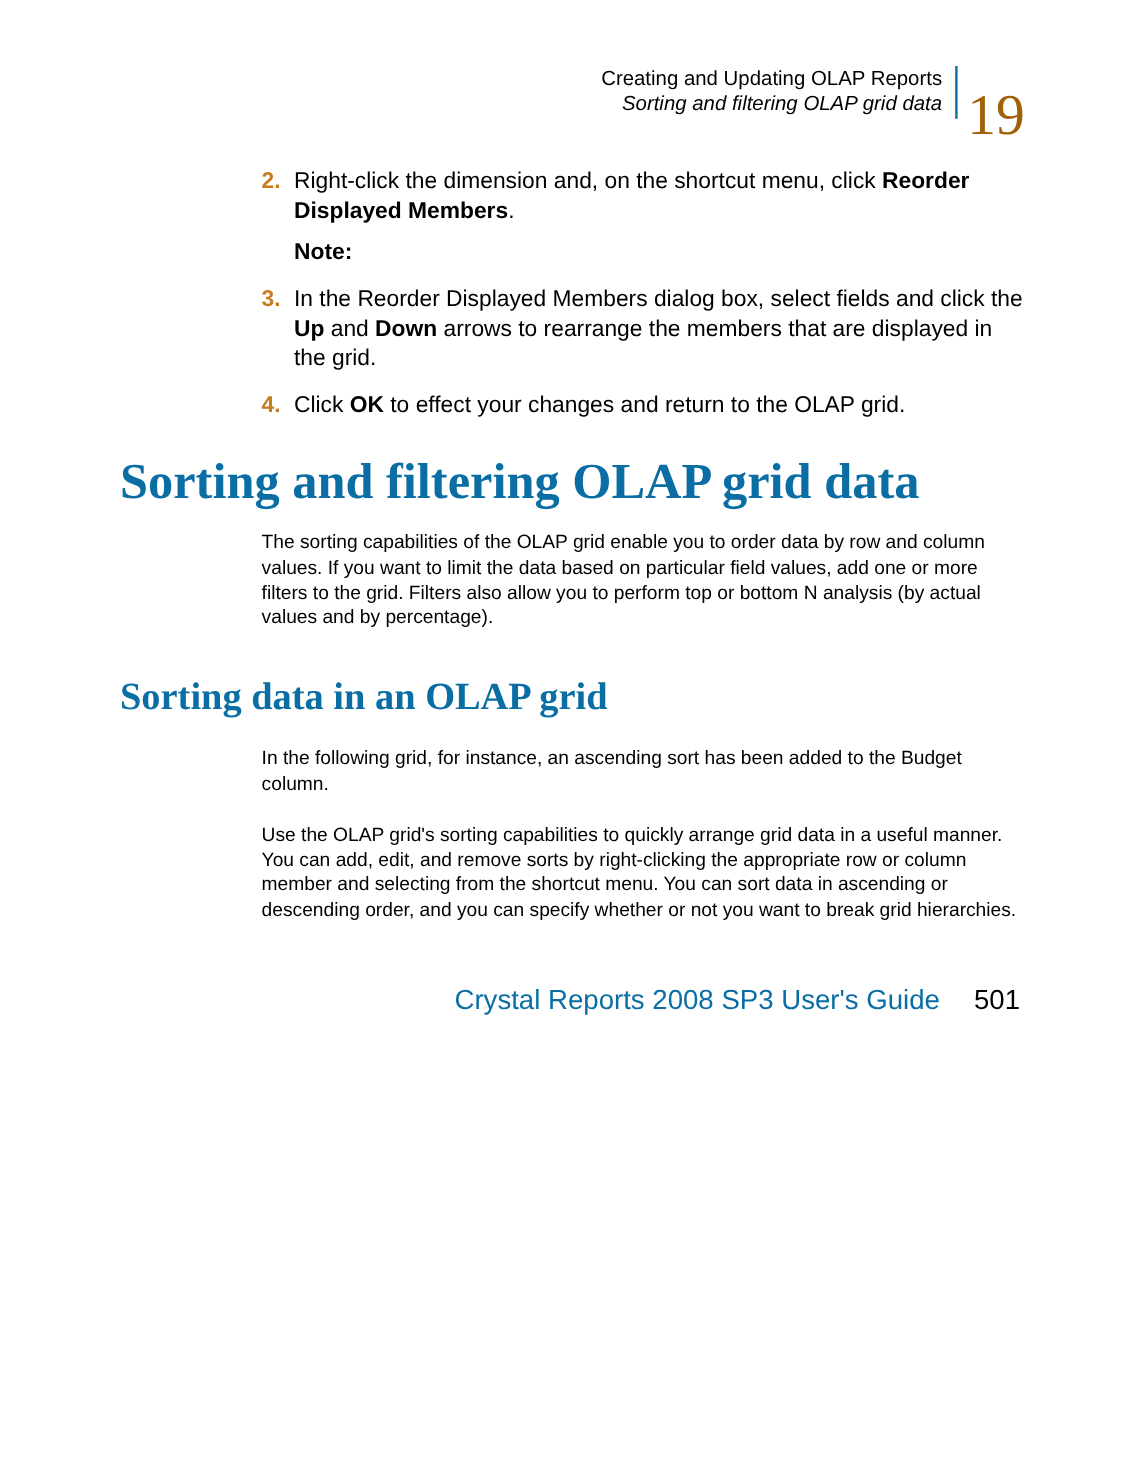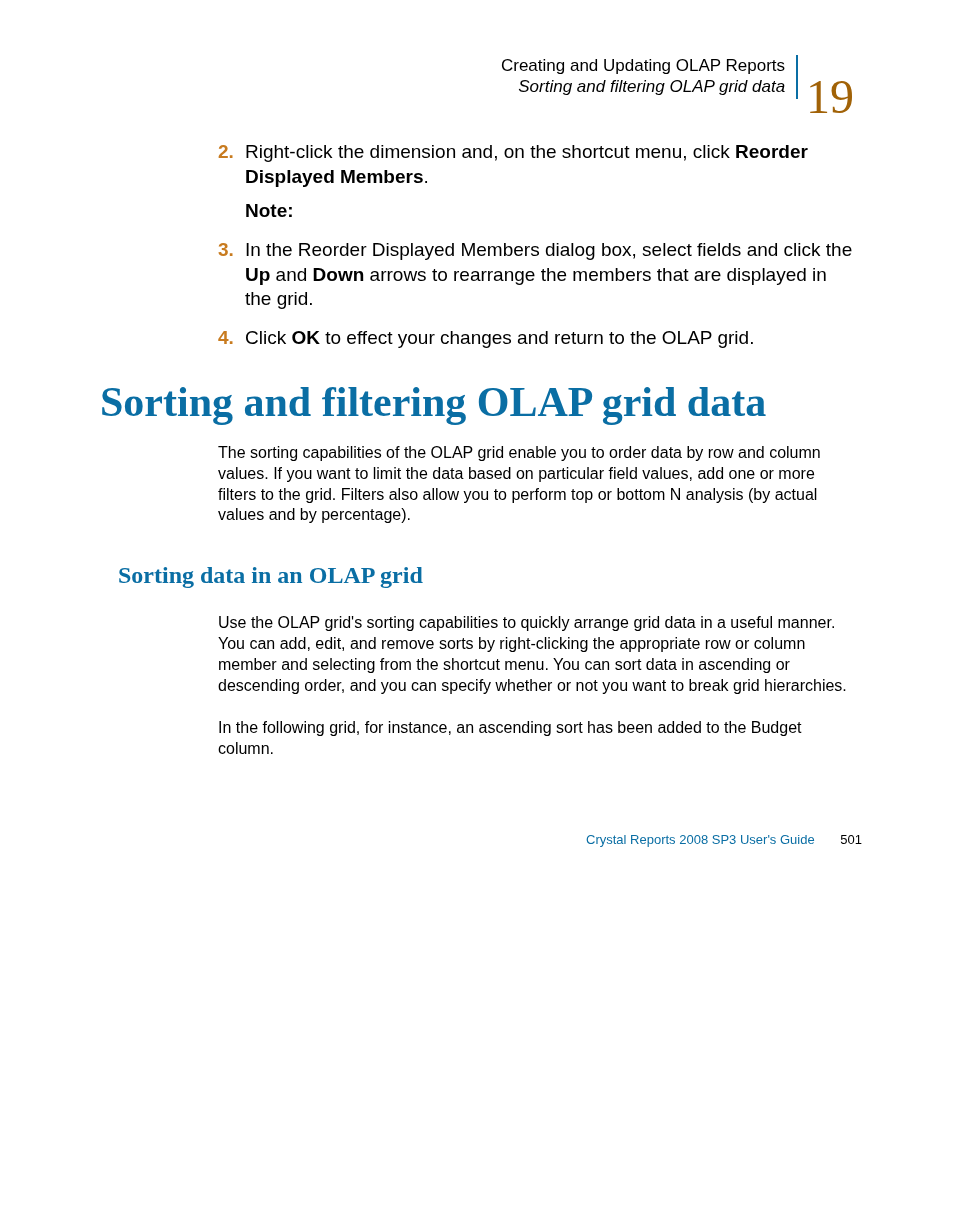--- a/index.html
+++ b/index.html
@@ -105,28 +105,28 @@
   .body-para {
     margin-left: 118px;
     font-size: 16px;
     line-height: 1.3;
     margin-bottom: 22px;
   }
   h2.subsection {
     font-family: "Book Antiqua", Palatino, "Palatino Linotype", serif;
     color: #0a6ea4;
     font-weight: bold;
-    font-size: 24px;
-    margin: 36px 0 24px 18px;
+    font-size: 32px;
+    margin: 36px 0 24px 0;
   }
   .footer {
     position: absolute;
     bottom: 58px;
-    right: 92px;
-    font-size: 13px;
+    right: 104px;
+    font-size: 23px;
   }
   .footer .guide {
     color: #0a6ea4;
   }
   .footer .pnum {
     margin-left: 22px;
     color: #000;
   }
   b { font-weight: bold; }
 </style>
@@ -163,23 +163,23 @@
         <span>Click </span><b>OK</b><span> to effect your changes and return to the OLAP grid.</span>
       </li>
     </ol>
 
     <h1 class="section">Sorting and filtering OLAP grid data</h1>
 
     <p class="body-para">The sorting capabilities of the OLAP grid enable you to order data by row and column values. If you want to limit the data based on particular field values, add one or more filters to the grid. Filters also allow you to perform top or bottom N analysis (by actual values and by percentage).</p>
 
     <h2 class="subsection">Sorting data in an OLAP grid</h2>
 
+    <p class="body-para">In the following grid, for instance, an ascending sort has been added to the Budget column.</p>
+
     <p class="body-para">Use the OLAP grid's sorting capabilities to quickly arrange grid data in a useful manner. You can add, edit, and remove sorts by right-clicking the appropriate row or column member and selecting from the shortcut menu. You can sort data in ascending or descending order, and you can specify whether or not you want to break grid hierarchies.</p>
-
-    <p class="body-para">In the following grid, for instance, an ascending sort has been added to the Budget column.</p>
 
   </div>
 
   <div class="footer">
     <span class="guide">Crystal Reports 2008 SP3 User's Guide</span>
     <span class="pnum">501</span>
   </div>
 
 </div>
 

